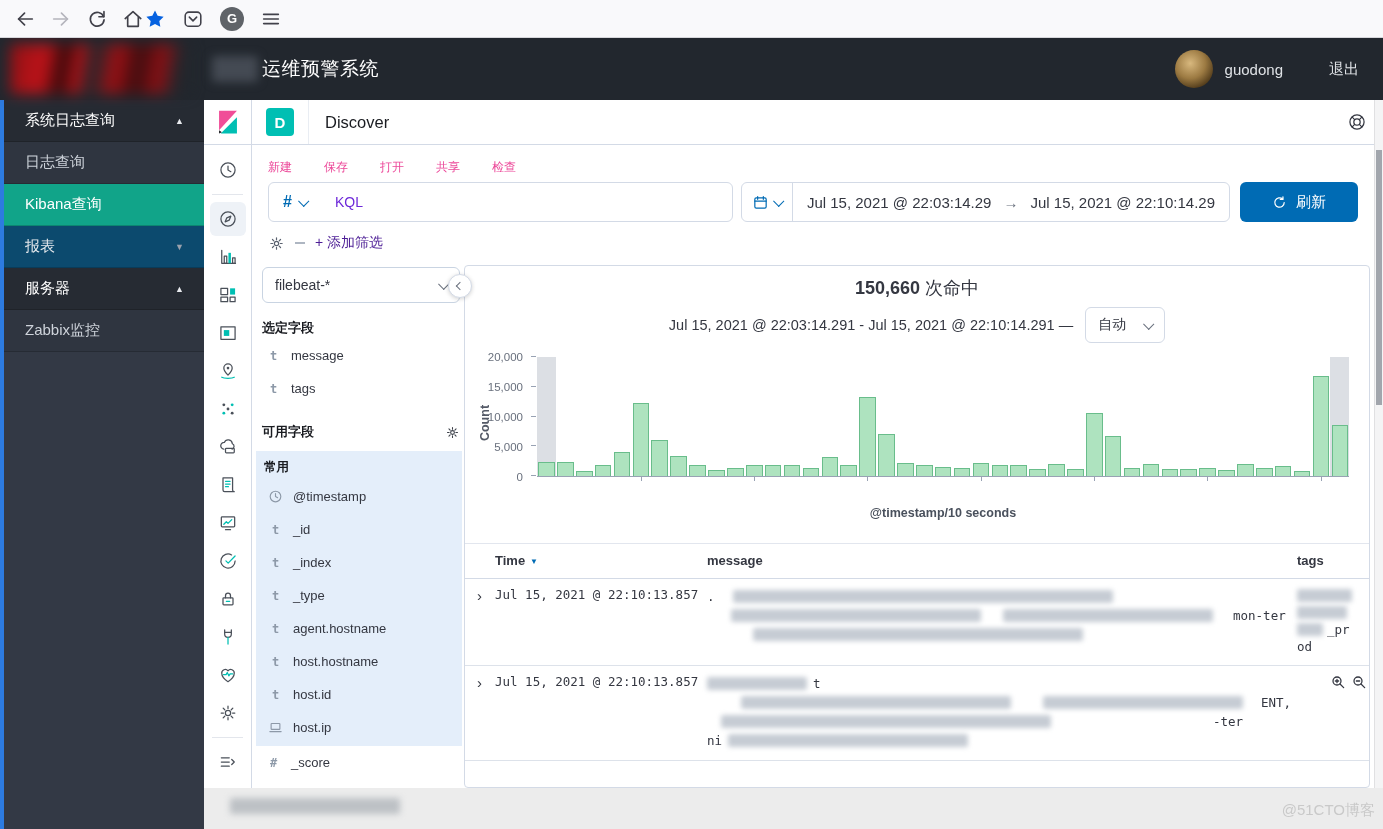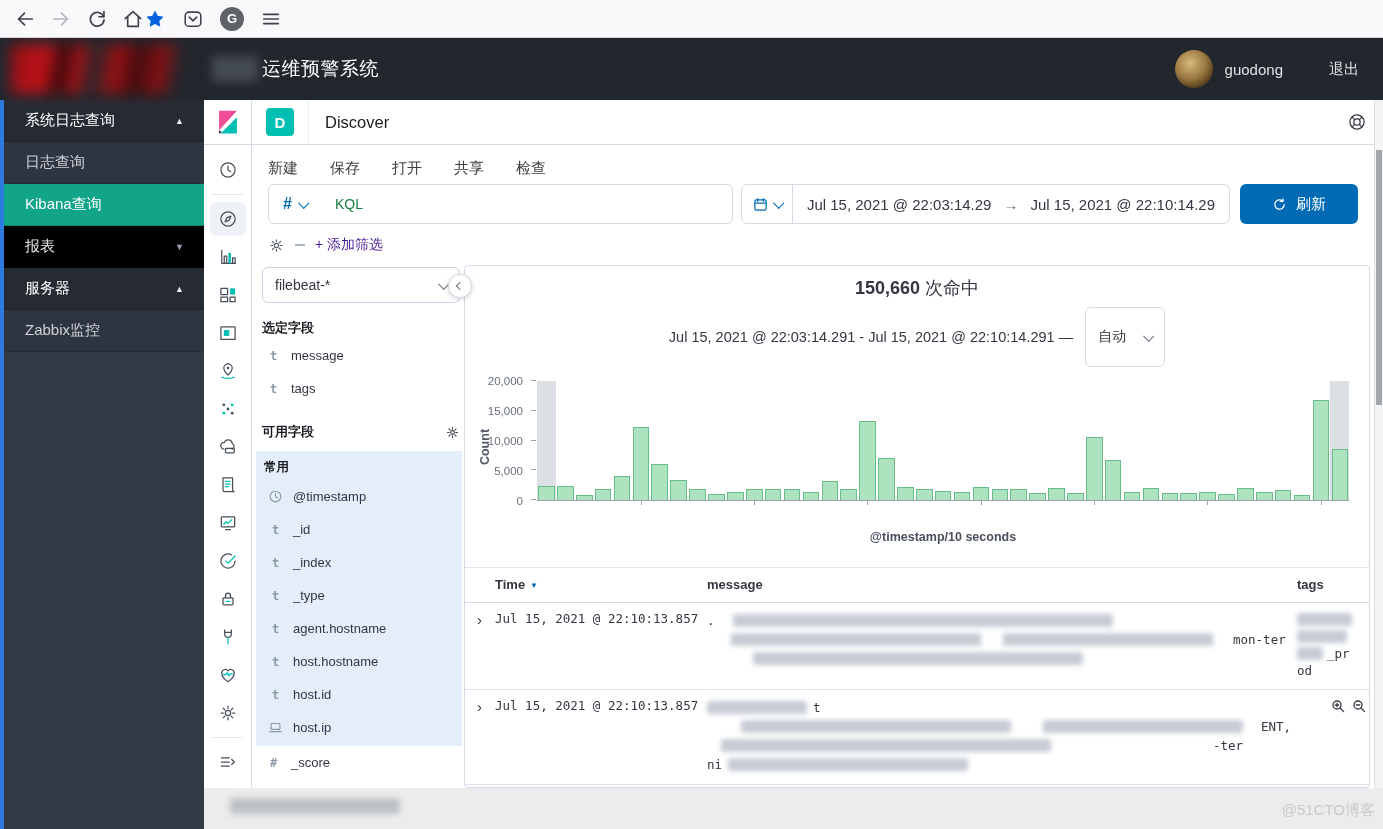--- a/index.html
+++ b/index.html
@@ -37,21 +37,21 @@
   .avatar{width:38px;height:38px;border-radius:50%;
     background:radial-gradient(circle at 40% 35%,#d8b87e 0%,#9c7a42 45%,#4a3517 80%,#241a0c 100%);}
   #user-name{color:#dfe2e6;font-size:15px;margin-left:12px;}
   #logout{color:#dfe2e6;font-size:15px;margin-left:46px;margin-right:24px;cursor:pointer;}
   
   #app-sidebar{position:absolute;top:100px;left:0;width:204px;bottom:0;background:#333945;z-index:10;}
   #app-sidebar::before{content:"";position:absolute;left:0;top:0;bottom:0;width:4px;background:#2d7be0;}
   .side-item{height:41px;display:flex;align-items:center;padding:0 20px 0 25px;font-size:15px;
     color:#fff;border-bottom:1px solid rgba(0,0,0,.18);cursor:pointer;}
   .side-item.group.open{background:#262b33;}
-  .side-item.group.closed{background:#000000;color:#e6e9ed;text-align:center;}
+  .side-item.group.closed{background:#0c4a6e;color:#e6e9ed;text-align:center;}
   .side-item.sub{background:#2f3540;color:#ced3da;}
   .side-item.selected{background:#11a489;color:#fff;}
   .side-item .caret{margin-left:auto;font-size:9px;color:#e8eaee;}
   .side-item .caret.dim{color:#9aa1ad;}
   
   #kibana{position:absolute;left:204px;top:100px;right:0;bottom:0;background:#fff;}
   #rail{position:absolute;left:0;top:0;width:48px;bottom:41px;background:#fff;
     border-right:1px solid #d3dae6;box-sizing:border-box;}
   #rail-logo{height:45px;display:flex;align-items:center;justify-content:center;
     border-bottom:1px solid #d3dae6;box-sizing:border-box;}
@@ -68,31 +68,31 @@
   #kib-header{position:absolute;left:48px;top:0;right:0;height:45px;background:#fff;
     border-bottom:1px solid #d3dae6;box-sizing:border-box;display:flex;align-items:center;}
   #app-badge{width:28px;height:28px;border-radius:4px;background:#00BFB3;color:#fff;font-weight:700;
     font-size:15px;display:flex;align-items:center;justify-content:center;margin-left:14px;}
   .hdr-div{width:1px;height:44px;background:#e9edf3;margin-left:14px;}
   #kib-title{font-size:16.5px;color:#1a1c21;margin-left:16px;}
   #kib-header .spacer{flex:1;}
   #help-icon{width:20px;height:20px;color:#343741;margin-right:16px;cursor:pointer;}
   #kib-body{position:absolute;left:48px;top:45px;right:9px;bottom:41px;}
   #menubar{padding:14px 0 0 16px;display:flex;gap:32px;}
-  .menu-link{color:#404040;font-size:15px;cursor:pointer;}
+  .menu-link{color:#ec4899;font-size:12px;cursor:pointer;}
   #query-row{display:flex;align-items:center;margin:6px 16px 0;}
   .query-group{flex:1;height:40px;border:1px solid #d3dae6;border-radius:6px;background:#fff;
     display:flex;align-items:stretch;overflow:hidden;box-sizing:border-box;}
   .hash-btn{width:52px;display:flex;align-items:center;justify-content:center;gap:7px;
     color:#006BB4;font-weight:700;font-size:16px;cursor:pointer;}
   .search-input{flex:1;display:flex;align-items:center;border-bottom:2px solid #006BB4;
     padding-left:8px;box-sizing:border-box;cursor:text;}
   .caret-bar{width:1px;height:18px;background:#343741;margin-right:2px;}
   .placeholder{color:#9aa5b5;font-size:15px;}
-  .kql{display:flex;align-items:center;padding:0 14px;color:#15803d;font-size:14px;cursor:pointer;}
+  .kql{display:flex;align-items:center;padding:0 14px;color:#6d28d9;font-size:14px;cursor:pointer;}
   .date-group{height:40px;border:1px solid #d3dae6;border-radius:6px;background:#fff;margin-left:8px;
     display:flex;align-items:stretch;box-sizing:border-box;}
   .cal-btn{width:50px;border-right:1px solid #d3dae6;display:flex;align-items:center;
     justify-content:center;gap:5px;color:#006BB4;cursor:pointer;}
   .cal-btn span[data-icon]{width:17px;height:17px;}
   .cal-btn .chev{border-color:#006BB4;}
   .date-text{display:flex;align-items:center;gap:12px;padding:0 14px;font-size:15px;color:#343741;}
   .date-arrow{color:#69707D;font-size:15px;}
   .date-val{cursor:pointer;}
   .refresh-btn{margin-left:10px;width:118px;height:40px;background:#006BB4;border:none;border-radius:6px;
@@ -125,21 +125,21 @@
   .popular-block{background:#e4eefa;margin:10px -2px 0 -6px;padding:6px 8px 2px;}
   .popular-title{font-size:12.5px;font-weight:700;color:#1a1c21;margin:2px 0 4px;}
   
   #main-panel{flex:1;margin-right:4px;border:1px solid #d3dae6;border-radius:4px;background:#fff;
     position:relative;overflow:hidden;}
   .hits-line{text-align:center;margin-top:10px;font-size:18px;color:#343741;}
   .hits-line b{font-weight:700;}
   .sub-line{display:flex;justify-content:center;align-items:center;gap:12px;margin-top:7px;
     font-size:14.5px;color:#343741;}
   .interval-select{height:34px;border:1px solid #d3dae6;border-radius:6px;background:#fff;
-    display:flex;align-items:center;gap:18px;padding:12px 12px;font-size:14px;cursor:pointer;}
+    display:flex;align-items:center;gap:18px;padding:0 12px;font-size:14px;cursor:pointer;}
   
   #chart{position:relative;height:170px;margin:8px 10px 0 0;}
   .count-label{position:absolute;left:2px;top:38%;transform:rotate(-90deg);font-size:12.5px;
     font-weight:700;color:#535966;}
   #plot{position:absolute;left:72px;right:10px;top:6px;bottom:44px;border-bottom:1px solid #98a2b3;}
   #bars{position:absolute;left:0;right:0;top:0;bottom:0;display:flex;align-items:flex-end;}
   .slot{flex:1;height:100%;position:relative;display:flex;align-items:flex-end;justify-content:center;}
   .band{position:absolute;left:0;right:0;top:0;bottom:0;background:#dcdfe4;}
   .bar{width:88%;background:#AEE3BF;border:1px solid #69BD8B;border-bottom:none;box-sizing:border-box;
     position:relative;}

